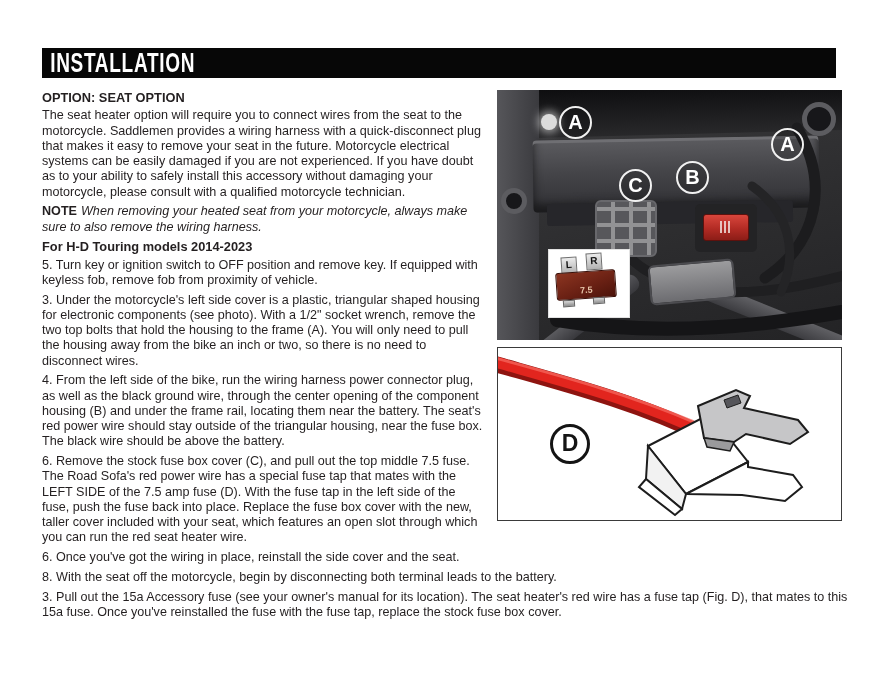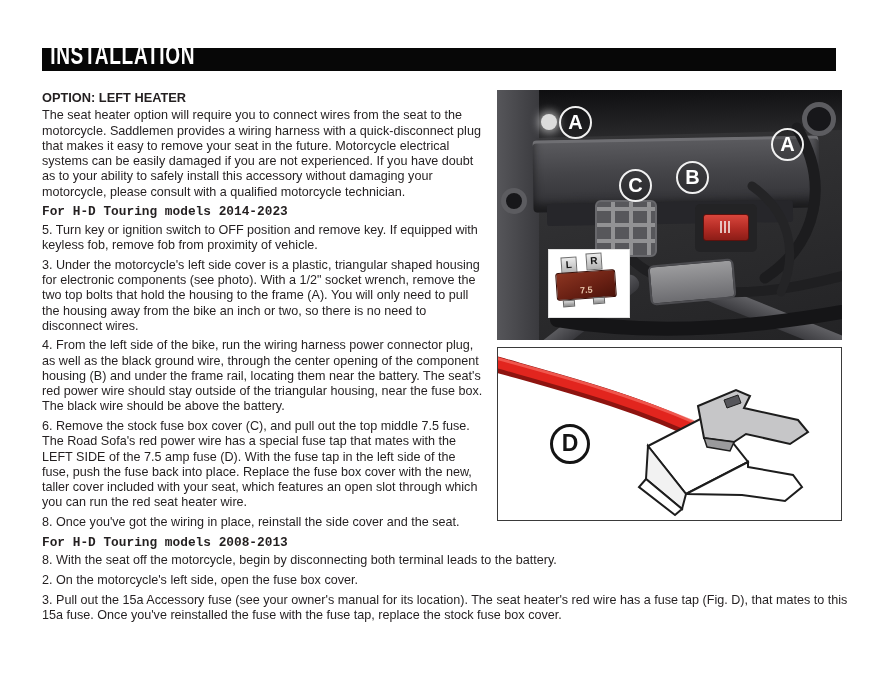--- a/index.html
+++ b/index.html
@@ -9,23 +9,23 @@
     width: 883px; height: 690px;
     background: #ffffff;
     font-family: "Liberation Sans", sans-serif;
     color: #231f20;
     overflow: hidden;
   }
   
   .title-bar {
     position: absolute;
     left: 42px; top: 48px;
-    width: 794px; height: 23px;
+    width: 794px; height: 30px;
     background: #070707;
-    display: flex; align-items: flex-end;
+    display: flex; align-items: center;
   }
   .title-text {
     color: #ffffff;
     font-size: 28px;
     font-weight: bold;
     letter-spacing: 1px;
     padding-left: 12px;
     transform: scaleX(0.68);
     transform-origin: left center;
     white-space: nowrap;
@@ -36,21 +36,21 @@
     left: 42px; top: 90px;
     width: 828px;
     font-size: 12.6px;
     line-height: 1.21;
   }
   .content h3, .content h4 {
     font-size: 12.8px;
     font-weight: bold;
     margin: 0 0 3px 0;
   }
-  .content h4 { margin-top: 2px; font-family: Liberation Mono, monospace; }
+  .content h4 { margin-top: 2px; }
   .content p { margin: 0 0 4.5px 0; }
   .note-label { font-weight: bold; margin-right: 4px; }
   .note-text { font-style: italic; }
   
   .figure {
     float: right;
     width: 345px;
     margin: 0 28px 8px 14px;
   }
   .photo {
@@ -239,29 +239,28 @@
           <polygon points="250,119 295,127 304,139 287,153 244,147 188,146 250,114" fill="#ffffff" stroke="#1d1d1d" stroke-width="2"></polygon>
 
           <polygon points="200,58 238,42 252,48 246,60 300,72 310,84 292,96 248,86 236,94 206,90" fill="#c6c6c8" stroke="#1d1d1d" stroke-width="2"></polygon>
           <polygon points="226,52 240,47 243,55 229,60" fill="#55555a" stroke="#1d1d1d" stroke-width="1"></polygon>
           <polygon points="206,90 236,94 232,103 209,99" fill="#9a9a9c" stroke="#1d1d1d" stroke-width="1.5"></polygon>
         </svg>
         <div class="co-dark">D</div>
       </div>
     </figure>
 
-    <h3>OPTION: LEFT HEATER</h3>
+    <h3>OPTION: SEAT OPTION</h3>
     <p>The seat heater option will require you to connect wires from the seat to the motorcycle. Saddlemen provides a wiring harness with a quick-disconnect plug that makes it easy to remove your seat in the future. Motorcycle electrical systems can be easily damaged if you are not experienced. If you have doubt as to your ability to safely install this accessory without damaging your motorcycle, please consult with a qualified motorcycle technician.</p>
+    <p><span class="note-label">NOTE</span><span class="note-text">When removing your heated seat from your motorcycle, always make sure to also remove the wiring harness.</span></p>
 
     <h4>For H-D Touring models 2014-2023</h4>
     <p class="step">5. Turn key or ignition switch to OFF position and remove key. If equipped with keyless fob, remove fob from proximity of vehicle.</p>
     <p class="step">3. Under the motorcycle's left side cover is a plastic, triangular shaped housing for electronic components (see photo). With a 1/2" socket wrench, remove the two top bolts that hold the housing to the frame (A). You will only need to pull the housing away from the bike an inch or two, so there is no need to disconnect wires.</p>
     <p class="step">4. From the left side of the bike, run the wiring harness power connector plug, as well as the black ground wire, through the center opening of the component housing (B) and under the frame rail, locating them near the battery. The seat's red power wire should stay outside of the triangular housing, near the fuse box. The black wire should be above the battery.</p>
     <p class="step">6. Remove the stock fuse box cover (C), and pull out the top middle 7.5 fuse. The Road Sofa's red power wire has a special fuse tap that mates with the LEFT SIDE of the 7.5 amp fuse (D). With the fuse tap in the left side of the fuse, push the fuse back into place. Replace the fuse box cover with the new, taller cover included with your seat, which features an open slot through which you can run the red seat heater wire.</p>
-    <p class="step">8. Once you've got the wiring in place, reinstall the side cover and the seat.</p>
-
-    <h4>For H-D Touring models 2008-2013</h4>
+    <p class="step">6. Once you've got the wiring in place, reinstall the side cover and the seat.</p>
+
     <p class="step">8. With the seat off the motorcycle, begin by disconnecting both terminal leads to the battery.</p>
-    <p class="step">2. On the motorcycle's left side, open the fuse box cover.</p>
     <p class="step">3. Pull out the 15a Accessory fuse (see your owner's manual for its location). The seat heater's red wire has a fuse tap (Fig. D), that mates to this 15a fuse. Once you've reinstalled the fuse with the fuse tap, replace the stock fuse box cover.</p>
 
   </div>
 </div>
 
 </body></html>

